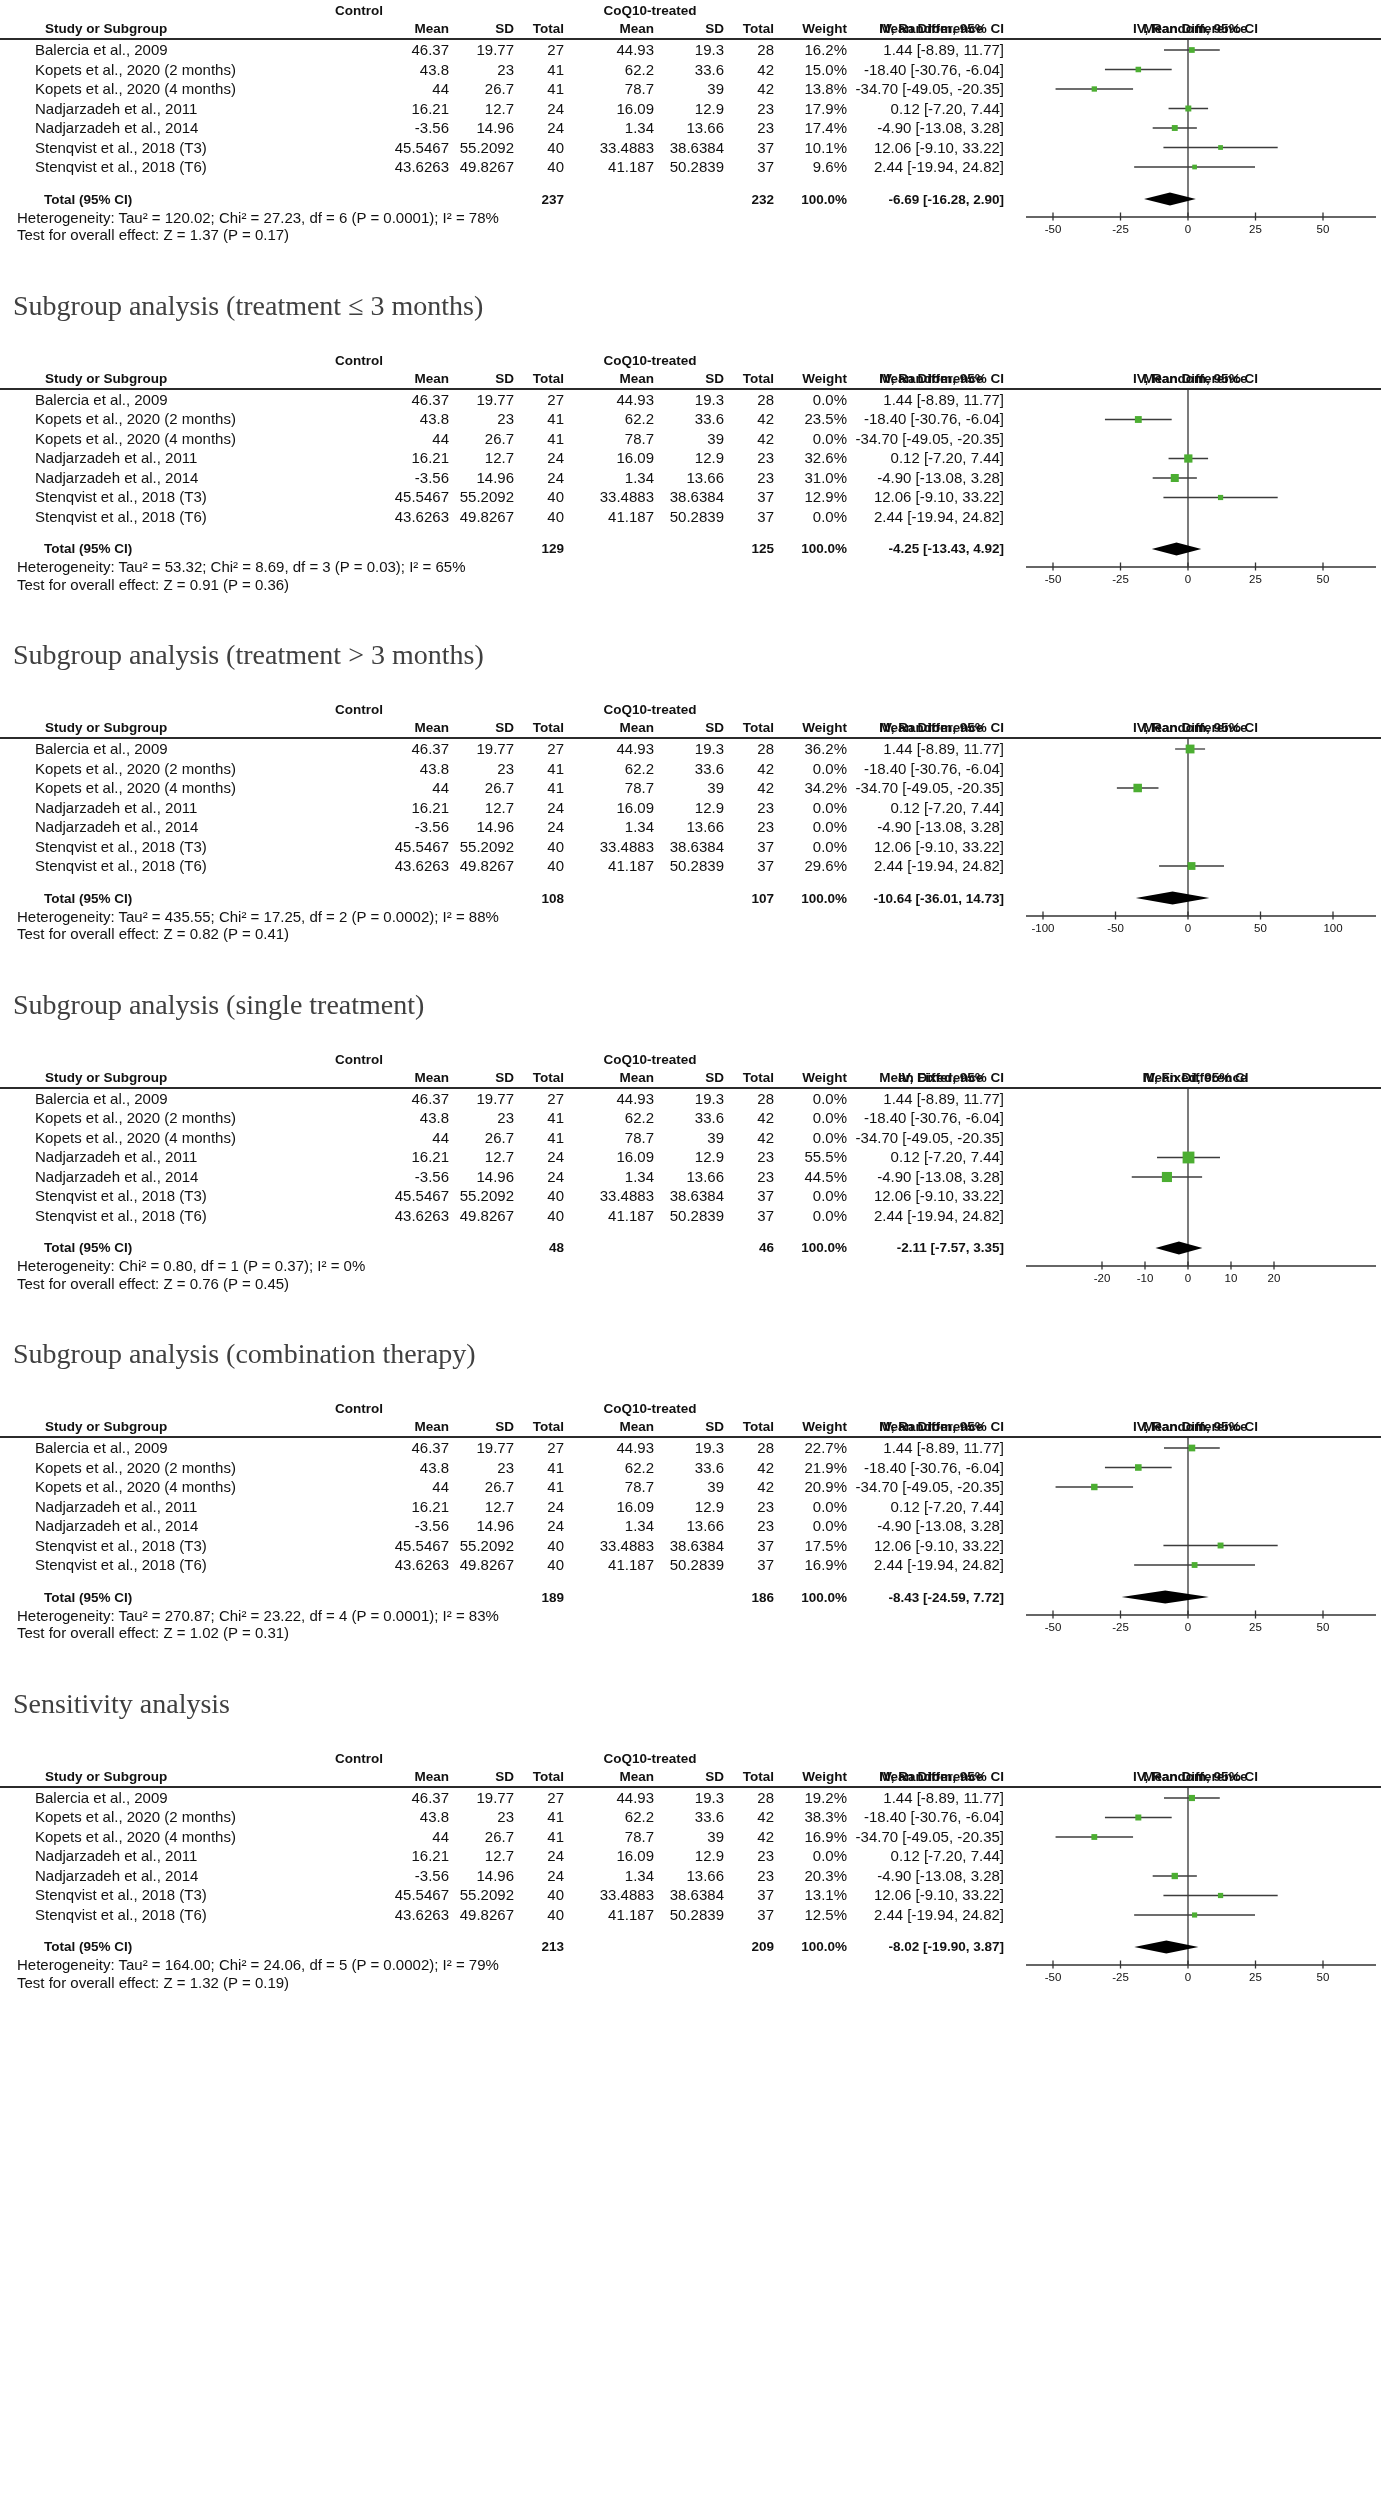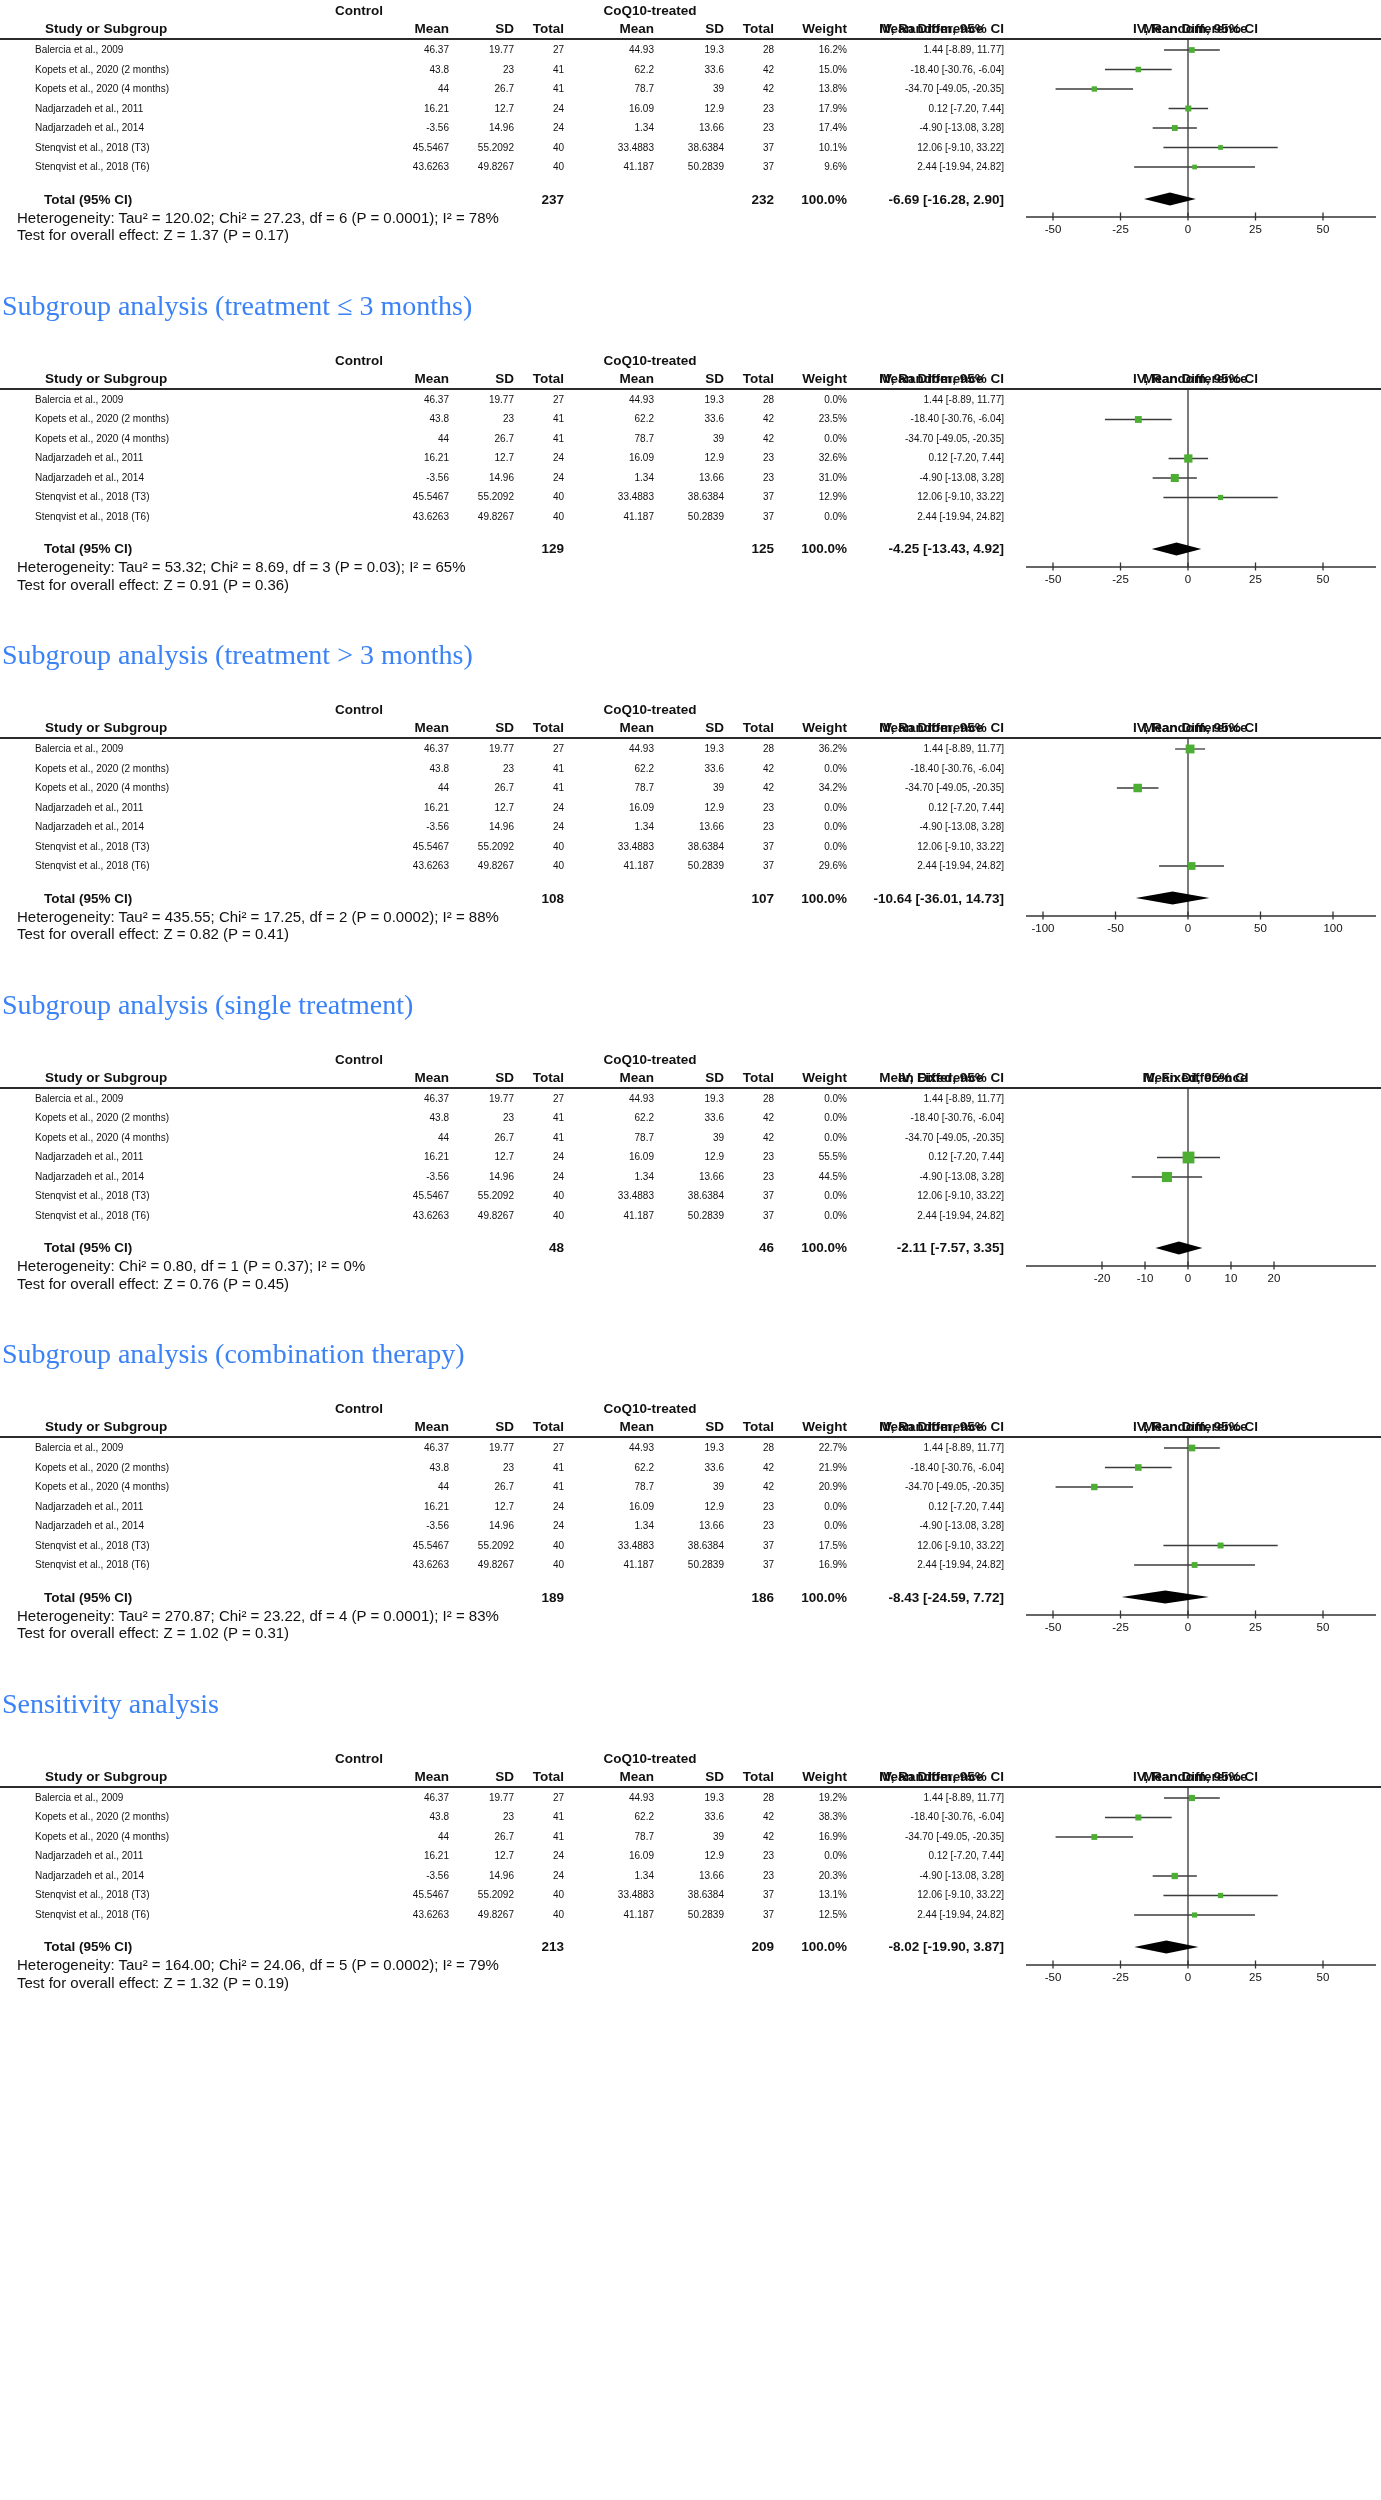--- a/index.html
+++ b/index.html
@@ -2,36 +2,36 @@
 <html><head>
 <meta charset="utf-8">
 <style>
   html,body{margin:0;padding:0;background:#ffffff;}
   #page{
     width:1381px;min-height:2500px;background:#fff;box-sizing:border-box;
     padding-top:2px;font-family:"Liberation Sans",sans-serif;color:#111;
   }
   .plot-heading{
     font-family:"Liberation Serif",serif;font-weight:400;font-size:28px;
-    margin:42px 0 30px 2px;color:#3b82f6;
+    margin:42px 0 30px 13px;color:#404040;
   }
   .plot-heading:empty{display:none;margin:0;}
   section.plot{margin:0 0 46px 0;}
   .grid{display:grid;grid-template-columns:335px 120px 65px 50px 90px 70px 50px 73px 157px 371px;}
   .hdr1,.hdr2{height:18px;line-height:18px;font-weight:bold;font-size:13.5px;}
   .hdr1 .grp-control{grid-column:2/4;text-align:left;}
   .hdr1 .grp-treated{grid-column:5/7;text-align:center;}
   .hdr1 .md-col{grid-column:9/10;text-align:center;}
   .hdr1 .md-panel{grid-column:10/11;text-align:center;}
   .hdr2 .c-study{padding-left:45px;}
   .num{text-align:right;padding-right:6px;white-space:nowrap;}
   .c-panel-model{text-align:center;}
   .rule{height:0;border-top:2px solid #2b2b2b;}
   .body{position:relative;}
-  .row{height:19.5px;line-height:19.5px;font-size:10px;display:grid;
+  .row{height:19.5px;line-height:19.5px;font-size:15px;display:grid;
        grid-template-columns:335px 120px 65px 50px 90px 70px 50px 73px 157px 371px;}
   .row .c-study{padding-left:35px;white-space:nowrap;}
   .total-row{margin-top:13px;height:19px;line-height:19px;font-weight:bold;font-size:13.5px;}
   .total-row .c-study{padding-left:44px;}
   .note{font-size:15px;line-height:17.5px;padding-left:17px;white-space:nowrap;}
   .panel-svg{position:absolute;top:0;right:0;width:361px;height:196px;overflow:visible;}
 </style>
 </head>
 <body>
 

